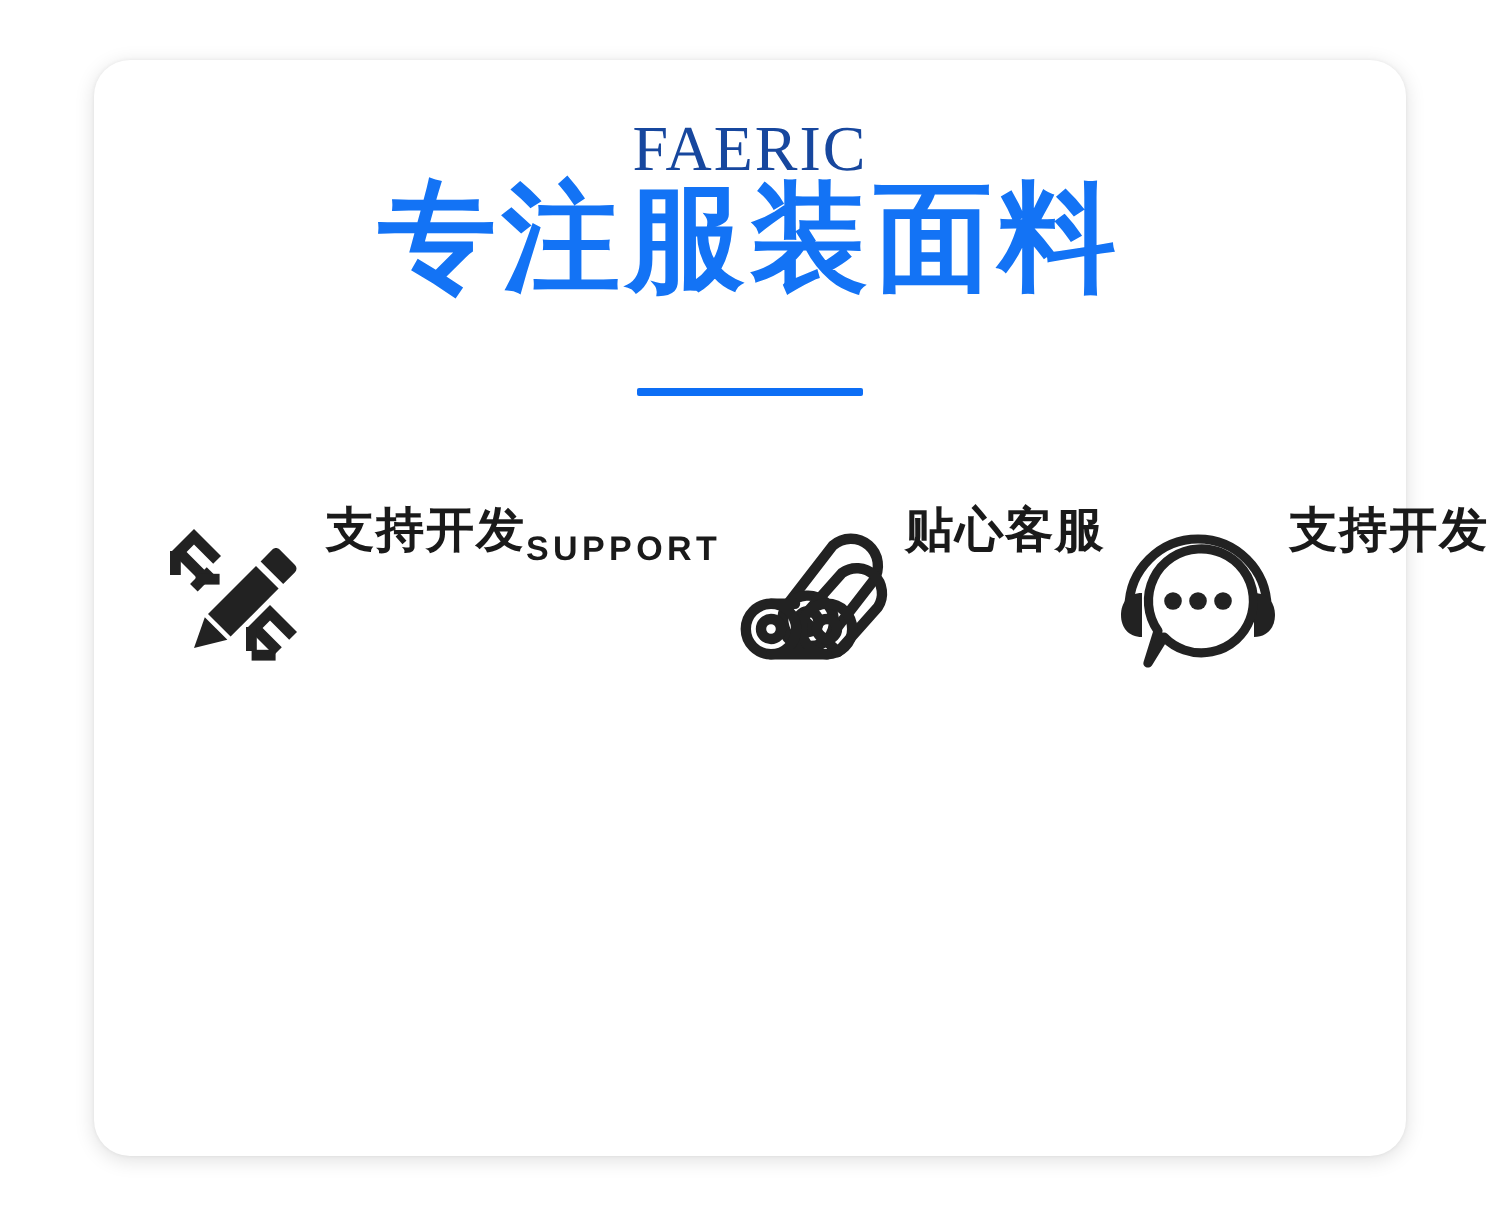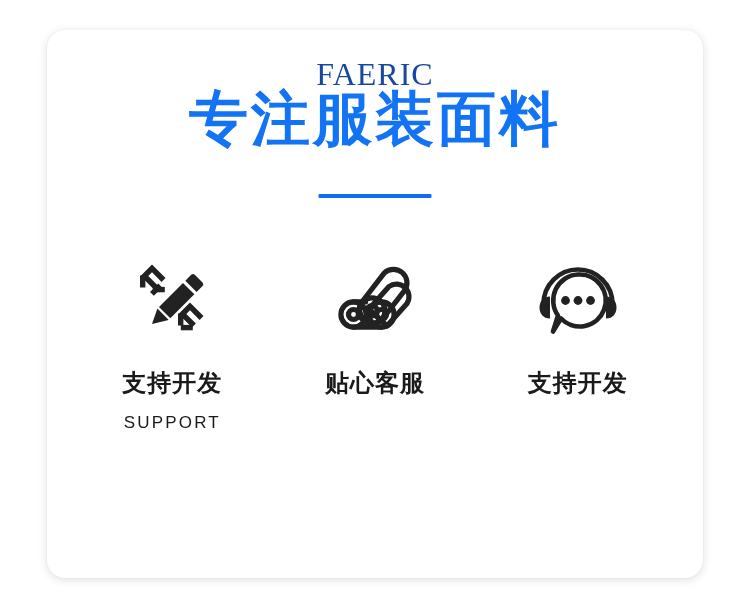--- a/index.html
+++ b/index.html
@@ -86,22 +86,22 @@
     flex-direction: row;
     align-items: flex-start;
     justify-content: space-between;
     padding: 0 24px;
     box-sizing: border-box;
   }
 
   .feature {
     flex: 1 1 0;
     display: flex;
-    flex-direction: column;
-    align-items: center;
+    flex-direction: row;
+    align-items: flex-start;
     text-align: center;
   }
 
   .feature-icon {
     width: 92px;
     height: 92px;
     display: flex;
     align-items: center;
     justify-content: center;
     margin-bottom: 26px;
@@ -116,21 +116,21 @@
     color: #1a1a1a;
     letter-spacing: 1px;
     white-space: nowrap;
   }
 
   .feature-title-en {
     margin-top: 9px;
     font-family: "Liberation Sans", "DejaVu Sans", sans-serif;
     font-size: 17px;
     line-height: 32px;
-    font-weight: 400;
+    font-weight: 700;
     color: #1a1a1a;
     letter-spacing: 2.2px;
     max-width: 215px;
   }
   .feature-title-en .en-line { display: block; white-space: nowrap; }
 </style>
 </head>
 <body>
 
 <div class="stage">

